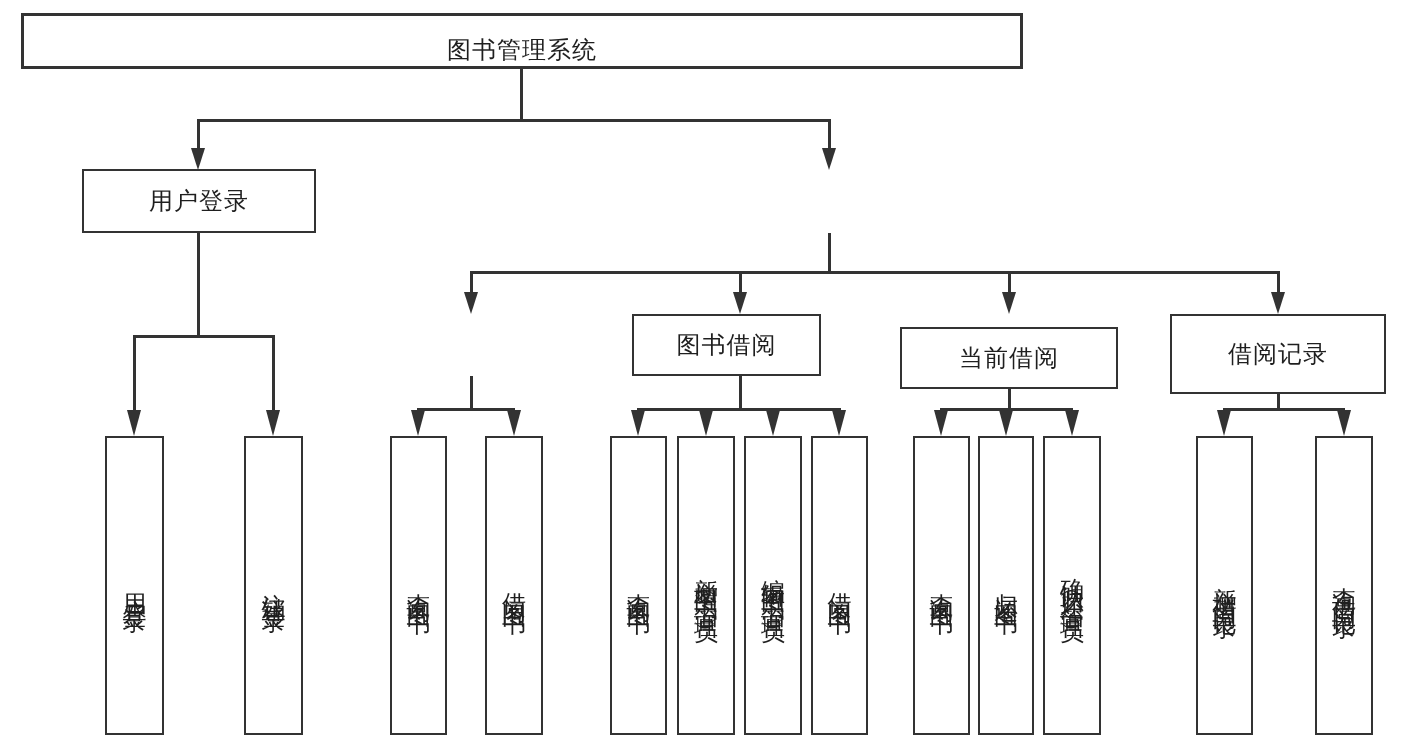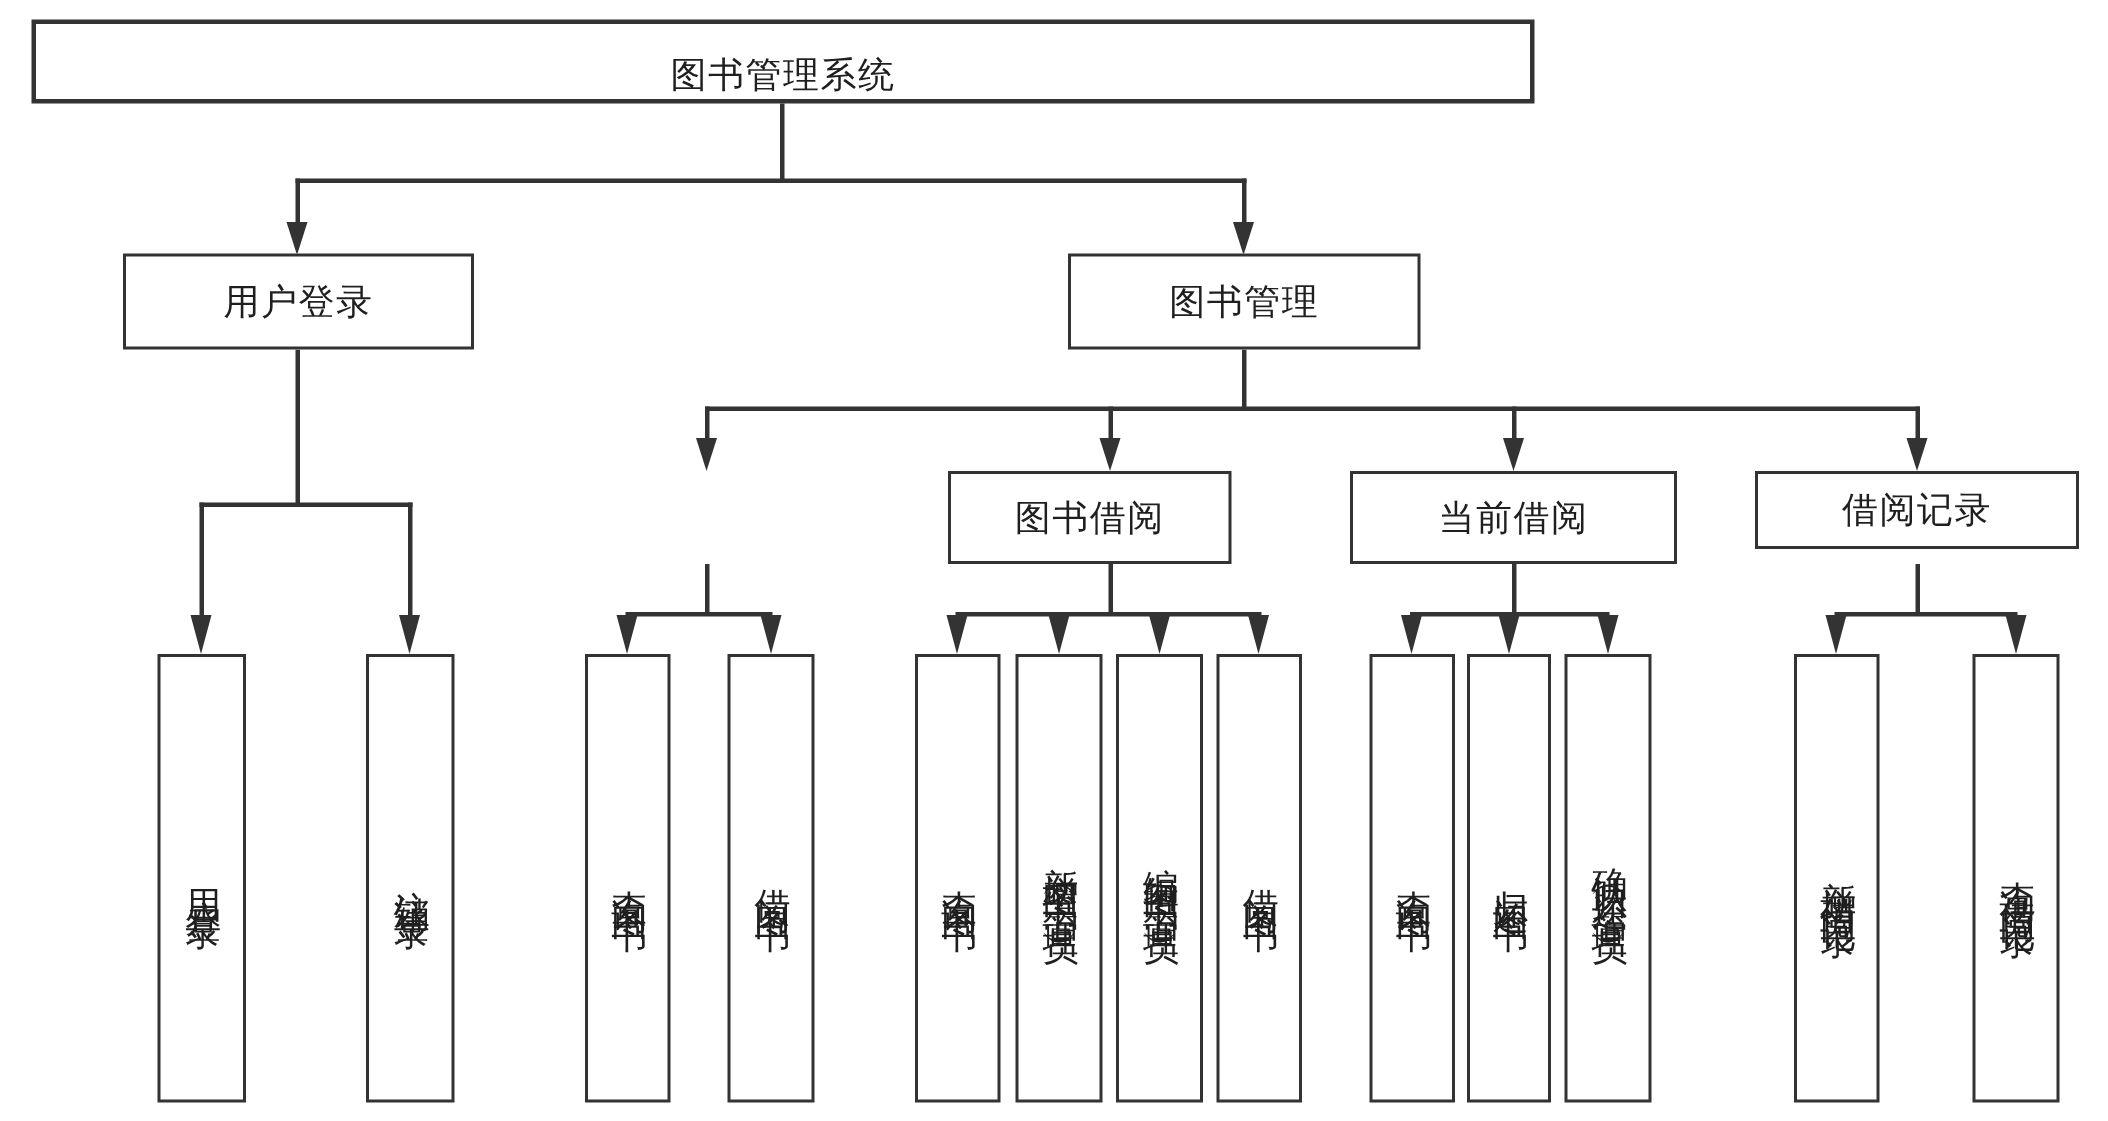--- a/index.html
+++ b/index.html
@@ -68,23 +68,20 @@
   <div class="vline" style="left:520px; top:68px; height:53px;"></div>
   <div class="hline" style="left:197px; top:119px; width:634px;"></div>
   <div class="vline" style="left:197px; top:119px; height:31px;"></div>
   <div class="arrow" style="left:191px; top:148px;"></div>
   <div class="vline" style="left:828px; top:119px; height:31px;"></div>
   <div class="arrow" style="left:822px; top:148px;"></div>
 
   <div class="node" style="left:82px; top:169px; width:234px; height:64px;">
     <span>用户登录</span>
   </div>
-  <div class="node" style="left:712px; top:169px; width:235px; height:64px;">
-    <span>图书管理</span>
-  </div>
 
   <div class="vline" style="left:197px; top:233px; height:104px;"></div>
   <div class="hline" style="left:133px; top:335px; width:142px;"></div>
   <div class="vline" style="left:133px; top:335px; height:77px;"></div>
   <div class="arrow long" style="left:127px; top:410px;"></div>
   <div class="vline" style="left:272px; top:335px; height:77px;"></div>
   <div class="arrow long" style="left:266px; top:410px;"></div>
 
   <div class="vline" style="left:828px; top:233px; height:40px;"></div>
   <div class="hline" style="left:470px; top:271px; width:810px;"></div>
@@ -93,24 +90,24 @@
   <div class="vline" style="left:739px; top:271px; height:23px;"></div>
   <div class="arrow" style="left:733px; top:292px;"></div>
   <div class="vline" style="left:1008px; top:271px; height:23px;"></div>
   <div class="arrow" style="left:1002px; top:292px;"></div>
   <div class="vline" style="left:1277px; top:271px; height:23px;"></div>
   <div class="arrow" style="left:1271px; top:292px;"></div>
 
   <div class="node" style="left:632px; top:314px; width:189px; height:62px;">
     <span>图书借阅</span>
   </div>
-  <div class="node" style="left:900px; top:314px; width:218px; height:62px;">
+  <div class="node" style="left:900px; top:327px; width:218px; height:62px;">
     <span>当前借阅</span>
   </div>
-  <div class="node" style="left:1170px; top:314px; width:216px; height:52px;">
+  <div class="node" style="left:1170px; top:314px; width:216px; height:80px;">
     <span>借阅记录</span>
   </div>
 
   <div class="vline" style="left:470px; top:376px; height:34px;"></div>
   <div class="vline" style="left:739px; top:376px; height:34px;"></div>
   <div class="vline" style="left:1008px; top:376px; height:34px;"></div>
   <div class="vline" style="left:1277px; top:376px; height:34px;"></div>
 
   <div class="hline" style="left:417px; top:408px; width:98px;"></div>
   <div class="hline" style="left:637px; top:408px; width:204px;"></div>

